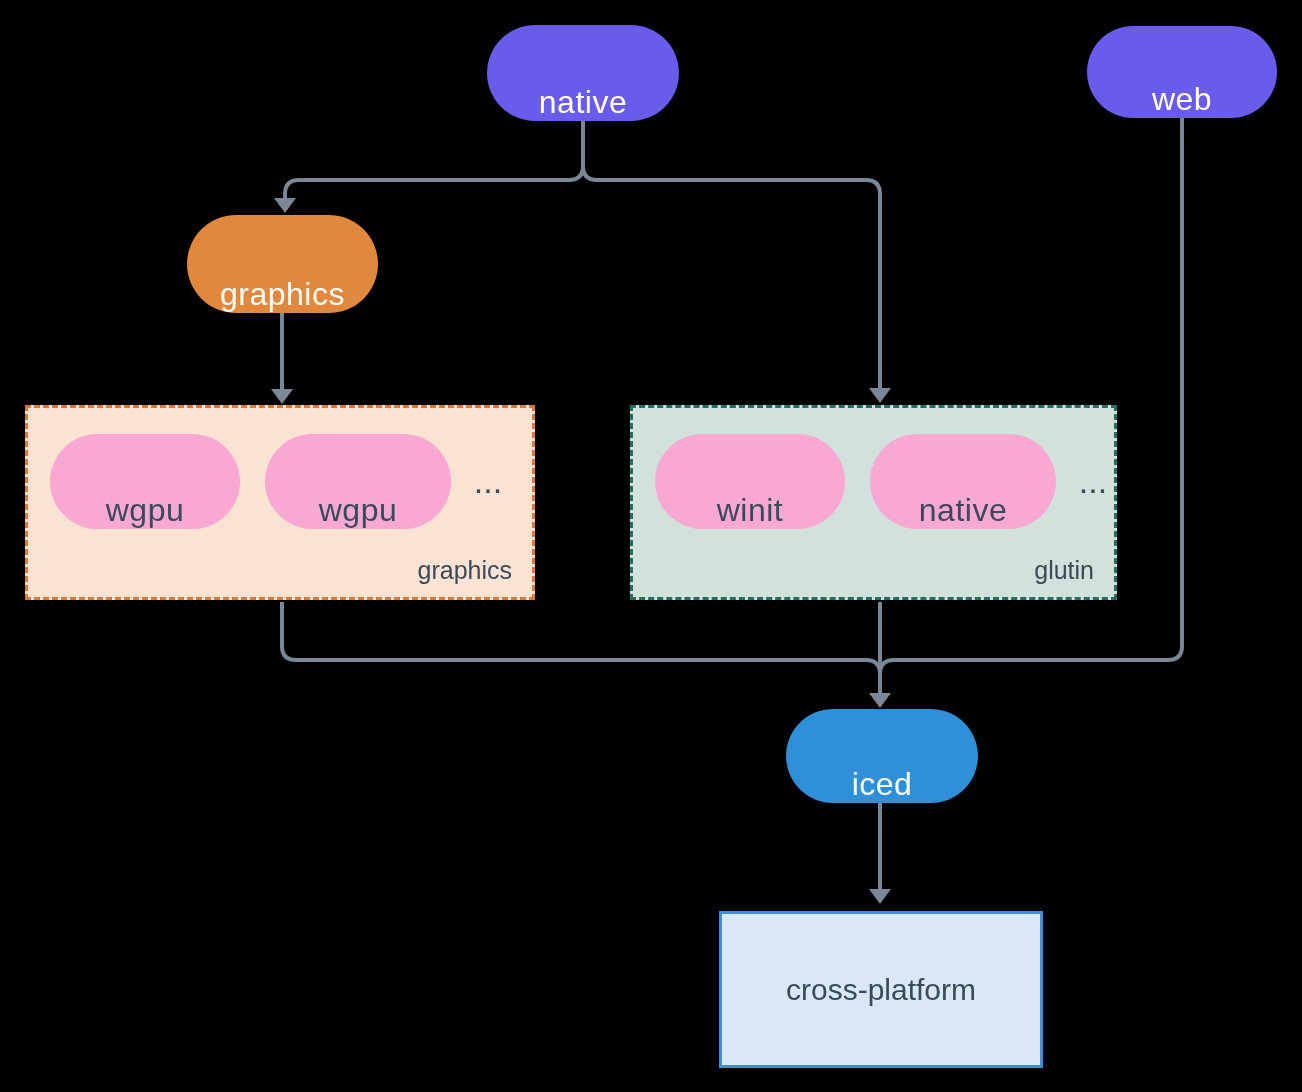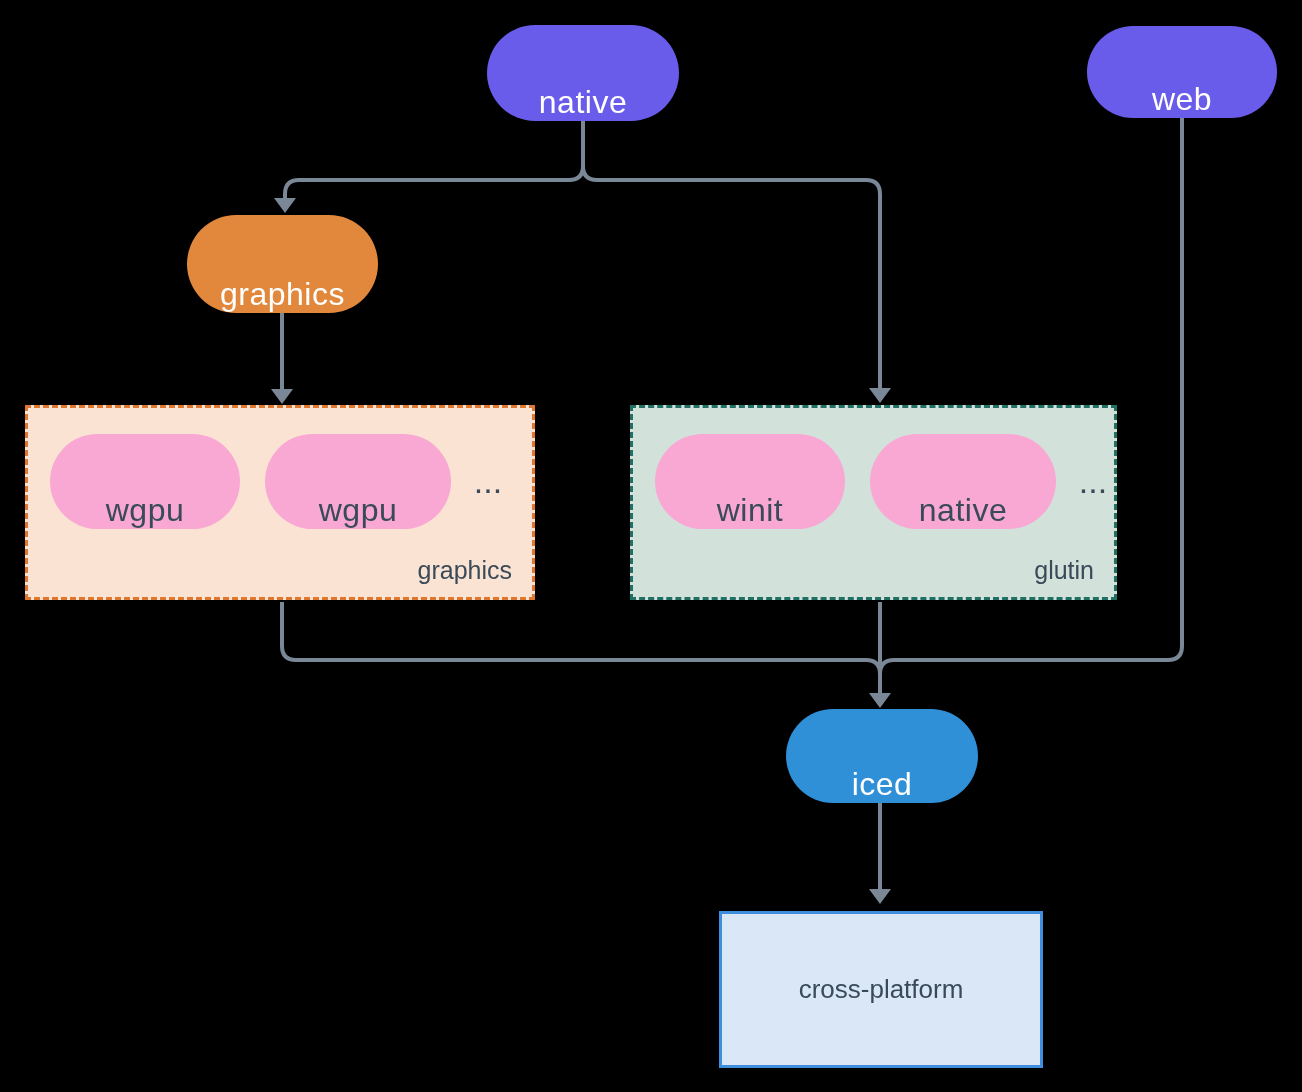--- a/index.html
+++ b/index.html
@@ -90,21 +90,21 @@
     left: 719px; top: 911px;
     width: 324px; height: 157px;
     box-sizing: border-box;
     background: var(--app_bg, #d9e7f7);
     border: 3px solid var(--app_border, #3e8edd);
     display: flex;
     flex-direction: row;
     align-items: center;
     justify-content: center;
     color: var(--dark_text, #3b4a5c);
-    font-size: 26px;
+    font-size: 30px;
     line-height: 47px;
     text-align: center;
   }
 </style>
 </head>
 <body>
 
 <div class="canvas">
 
   <svg class="connectors" viewBox="0 0 1302 1092" aria-hidden="true">

